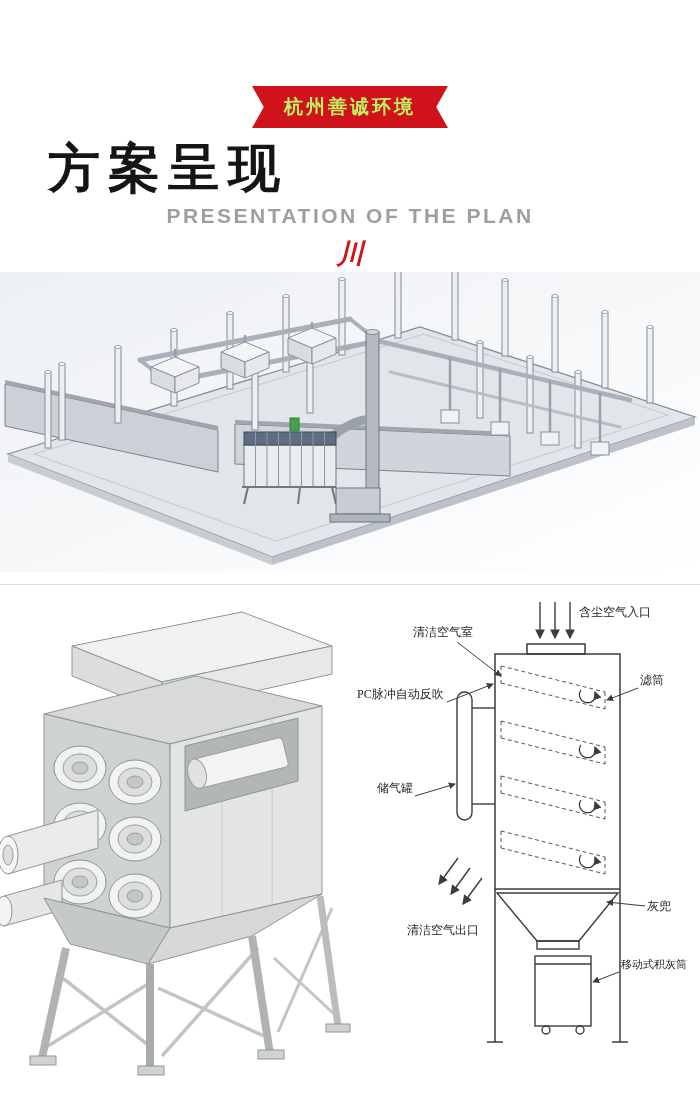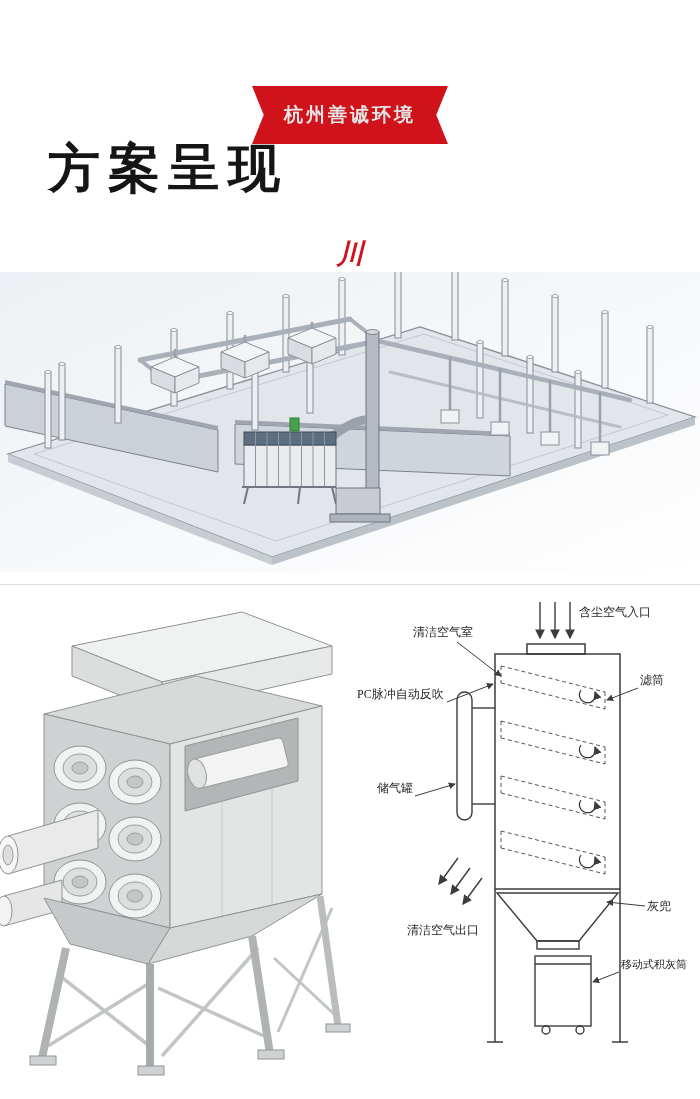--- a/index.html
+++ b/index.html
@@ -1,21 +1,21 @@
 <!DOCTYPE html>
 <html><head>
 <meta charset="utf-8">
 <style>
   html,body{margin:0;padding:0;background:#ffffff;}
   .page{position:relative;width:700px;height:1099px;background:#fff;overflow:hidden;
         font-family:"Liberation Sans",sans-serif;}
   
   .ribbon{position:absolute;top:86px;left:50%;transform:translateX(-50%);
-          background:#d0121b;color:#e5e5e5;font-size:19px;font-weight:700;letter-spacing:3px;
-          padding:16px 32px;clip-path:polygon(0 0,100% 0,94% 50%,100% 100%,0 100%,6% 50%);}
+          background:#d0121b;color:#bef264;font-size:19px;font-weight:700;letter-spacing:3px;
+          padding:8px 32px;clip-path:polygon(0 0,100% 0,94% 50%,100% 100%,0 100%,6% 50%);}
   .title{position:absolute;top:134px;left:0;width:700px;text-align:left;
          font-size:52px;font-weight:900;letter-spacing:8px;color:#151515;padding-left:48px;}
   .subtitle{position:absolute;top:204px;left:0;width:700px;text-align:center;
             font-size:21px;font-weight:700;letter-spacing:2.5px;color:#9e9e9e;}
   .mark{position:absolute;top:236px;left:0;width:700px;text-align:center;
         color:#d0121b;font-size:27px;font-weight:700;font-style:italic;}
   
   .scene{position:absolute;top:272px;left:0;width:700px;height:300px;}
   .rule{position:absolute;top:584px;left:0;width:700px;border-top:1px solid #dddddd;}
   
@@ -28,20 +28,21 @@
 </style>
 </head>
 <body>
 
 <div class="page">
 
   <div class="ribbon">
     <span>杭州善诚环境</span>
   </div>
   <div class="title">方案呈现</div>
+  <div class="subtitle">PRESENTATION OF THE PLAN</div>
   <div class="mark">川</div>
 
   <div class="scene">
     <svg width="700" height="300" viewBox="0 0 700 300">
       <defs>
         <linearGradient id="bg" x1="0" y1="0" x2="1" y2="1">
           <stop offset="0" stop-color="#edf0f4"></stop>
           <stop offset="1" stop-color="#ffffff"></stop>
         </linearGradient>
         <g id="col">

